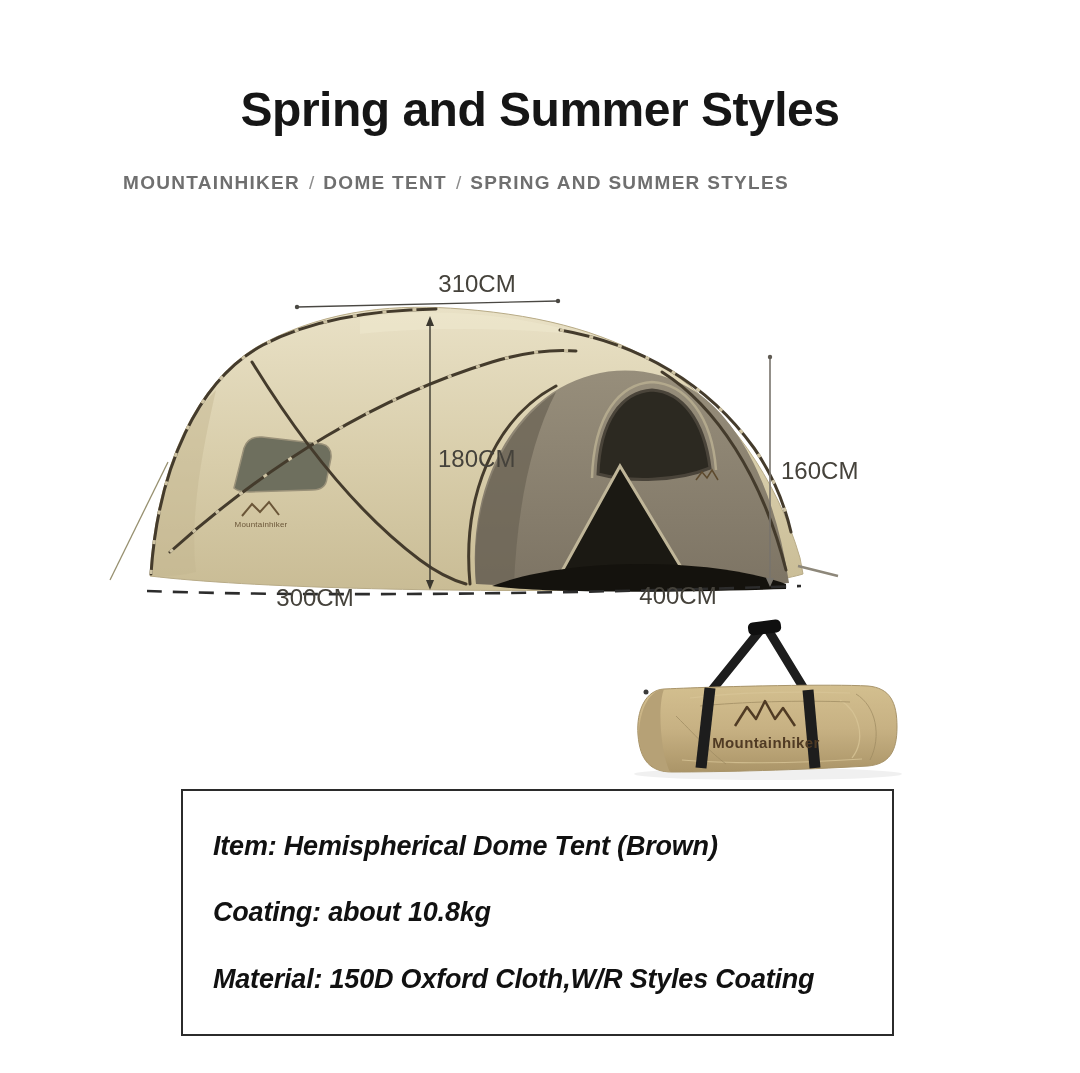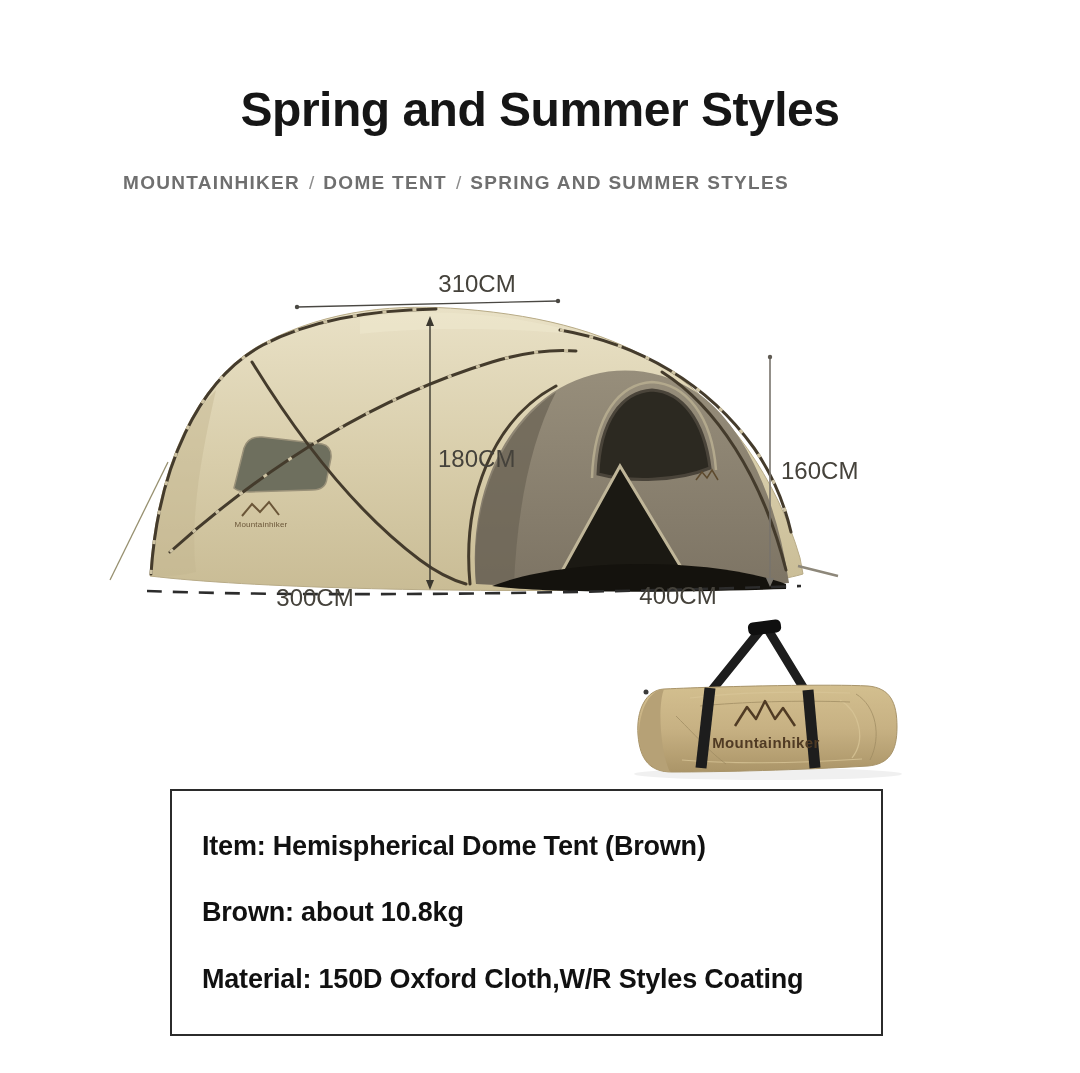--- a/index.html
+++ b/index.html
@@ -14,24 +14,25 @@
   .breadcrumb{
     position:absolute;top:172px;left:0;width:912px;text-align:center;
     font-size:19px;font-weight:bold;letter-spacing:1.3px;color:#6f6f6f;
   }
   .breadcrumb .sep{font-weight:400;color:#8b8b8b;padding:0 9px;letter-spacing:0;}
   .diagram-svg{position:absolute;top:255px;left:0;}
   .dim-text{font-family:"Liberation Sans",sans-serif;font-size:24px;fill:#45423b;}
   .bag-brand{font-family:"Liberation Sans",sans-serif;font-size:15px;font-weight:bold;fill:#503b24;letter-spacing:.4px;}
   .tent-brand{font-family:"Liberation Sans",sans-serif;font-size:8px;fill:#6b5638;letter-spacing:.2px;}
   .spec-box{
-    position:absolute;left:170px;top:789px;width:713px;height:247px;
+    position:absolute;left:181px;top:789px;width:713px;height:247px;
     border:2px solid #2b2b2b;background:#ffffff;box-sizing:border-box;
     display:flex;flex-direction:column;justify-content:space-evenly;
     padding:4px 6px 4px 30px;
+    font-style:italic;
   }
   .spec-line{
     font-size:27px;font-weight:bold;color:#111111;letter-spacing:-0.2px;
     white-space:nowrap;
   }
 </style>
 </head>
 <body>
 
 <div class="page">
@@ -188,17 +189,17 @@
 
       <g>
         <path fill="none" stroke="#503b24" stroke-width="2.5" stroke-linejoin="round" d="M 735 726 L 747 707 L 756 719 L 765 701 L 775 719 L 783 708 L 795 726"></path>
         <text class="bag-brand" x="766" y="748" text-anchor="middle">Mountainhiker</text>
       </g>
     </g>
   </svg>
 
   <div class="spec-box">
     <div class="spec-line">Item: Hemispherical Dome Tent (Brown)</div>
-    <div class="spec-line">Brown: about 10.8kg</div>
+    <div class="spec-line">Coating: about 10.8kg</div>
     <div class="spec-line">Material: 150D Oxford Cloth,W/R Styles Coating</div>
   </div>
 
 </div>
 
 </body></html>

